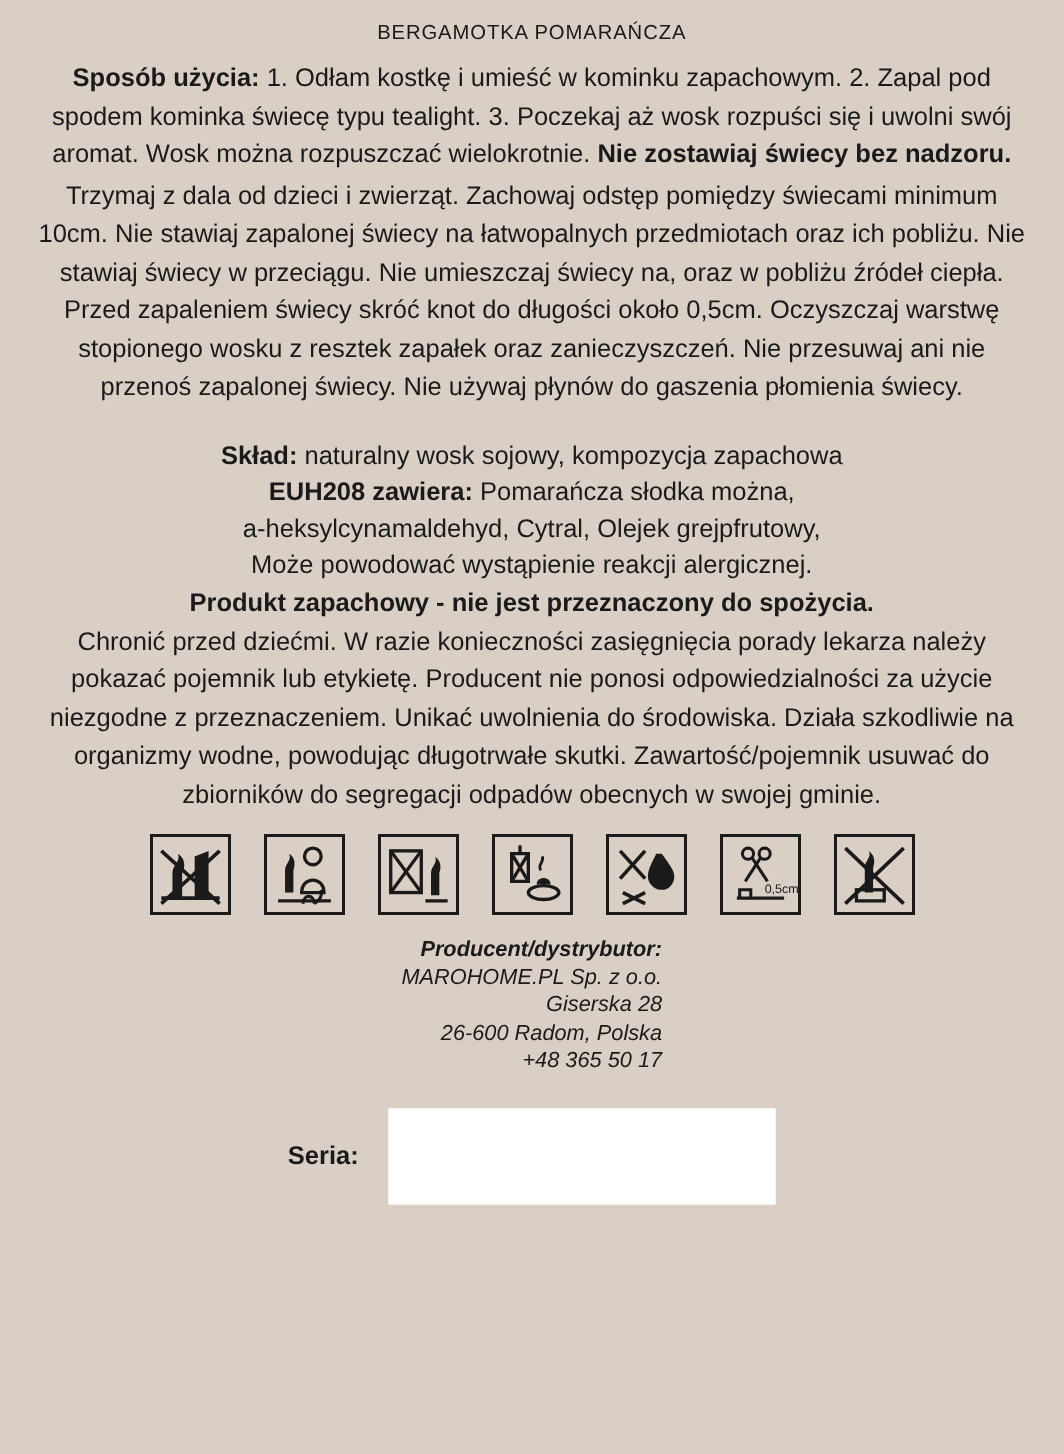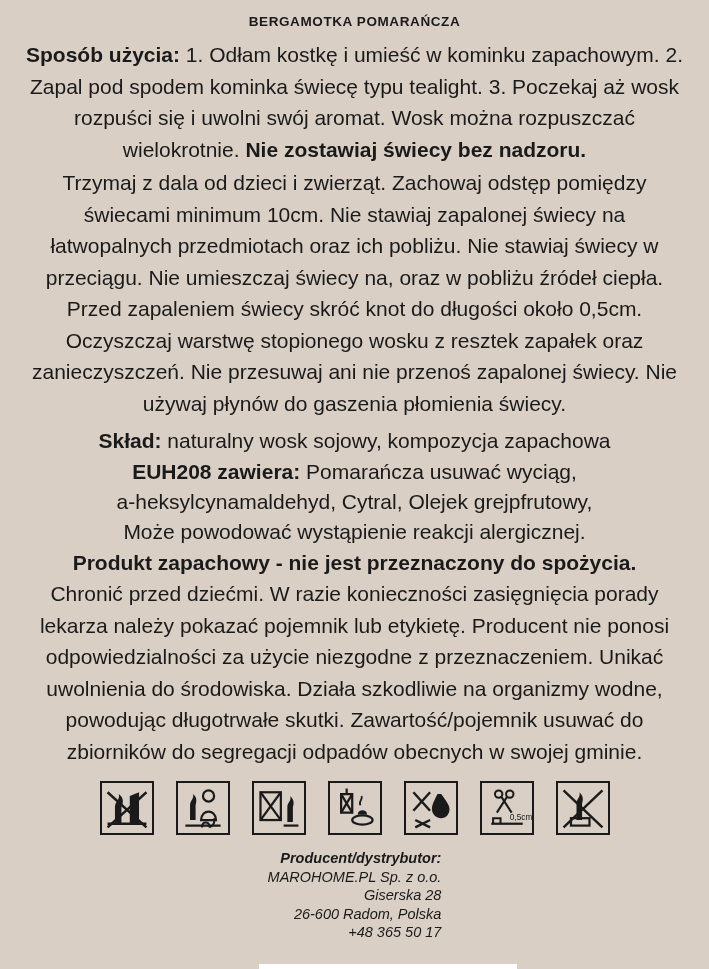--- a/index.html
+++ b/index.html
@@ -18,37 +18,37 @@
     width: 709px;
     height: 969px;
     box-sizing: border-box;
     padding: 14px 22px 0 22px;
     display: flex;
     flex-direction: column;
     align-items: center;
   }
   .title {
     font-size: 13.5px;
-    font-weight: bold;
+    font-weight: normal;
     letter-spacing: 0.6px;
     margin-bottom: 10px;
   }
   .para {
-    font-size: 21px;
+    font-size: 17px;
     line-height: 1.5;
     text-align: center;
     width: 100%;
     max-width: 660px;
   }
   .para b { font-weight: bold; }
   .p-usage { margin-bottom: 2px; }
   .p-safety { margin-bottom: 2px; }
   .p-center { text-align: center; }
   .tight { line-height: 1.45; }
-  .small-gap { margin-top: 4px; }
+  .small-gap { margin-top: 18px; }
 
   
   .picto-row {
     display: flex;
     justify-content: center;
     gap: 22px;
     margin-top: 14px;
     margin-bottom: 8px;
   }
   .picto {
@@ -102,21 +102,21 @@
     <b>Sposób użycia:</b><span> 1. Odłam kostkę i umieść w kominku zapachowym. 2. Zapal pod spodem kominka świecę typu tealight. 3. Poczekaj aż wosk rozpuści się i uwolni swój aromat. Wosk można rozpuszczać wielokrotnie. </span><b>Nie zostawiaj świecy bez nadzoru.</b>
   </div>
 
   <div class="para p-safety">Trzymaj z dala od dzieci i zwierząt. Zachowaj odstęp pomiędzy świecami minimum 10cm. Nie stawiaj zapalonej świecy na łatwopalnych przedmiotach oraz ich pobliżu. Nie stawiaj świecy w przeciągu. Nie umieszczaj świecy na, oraz w pobliżu źródeł ciepła. Przed zapaleniem świecy skróć knot do długości około 0,5cm. Oczyszczaj warstwę stopionego wosku z resztek zapałek oraz zanieczyszczeń. Nie przesuwaj ani nie przenoś zapalonej świecy. Nie używaj płynów do gaszenia płomienia świecy.</div>
 
   <div class="para p-center small-gap">
     <b>Skład:</b><span> naturalny wosk sojowy, kompozycja zapachowa</span>
   </div>
 
   <div class="para p-center tight">
-    <b>EUH208 zawiera:</b><span> Pomarańcza usuwać wyciąg,</span>
+    <b>EUH208 zawiera:</b><span> Pomarańcza słodka można,</span>
   </div>
   <div class="para p-center tight">a-heksylcynamaldehyd, Cytral, Olejek grejpfrutowy,</div>
 
   <div class="para p-center tight">Może powodować wystąpienie reakcji alergicznej.</div>
 
   <div class="para p-center tight">
     <b>Produkt zapachowy - nie jest przeznaczony do spożycia.</b>
   </div>
 
   <div class="para p-center">Chronić przed dziećmi. W razie konieczności zasięgnięcia porady lekarza należy pokazać pojemnik lub etykietę. Producent nie ponosi odpowiedzialności za użycie niezgodne z przeznaczeniem. Unikać uwolnienia do środowiska. Działa szkodliwie na organizmy wodne, powodując długotrwałe skutki. Zawartość/pojemnik usuwać do zbiorników do segregacji odpadów obecnych w swojej gminie.</div>

